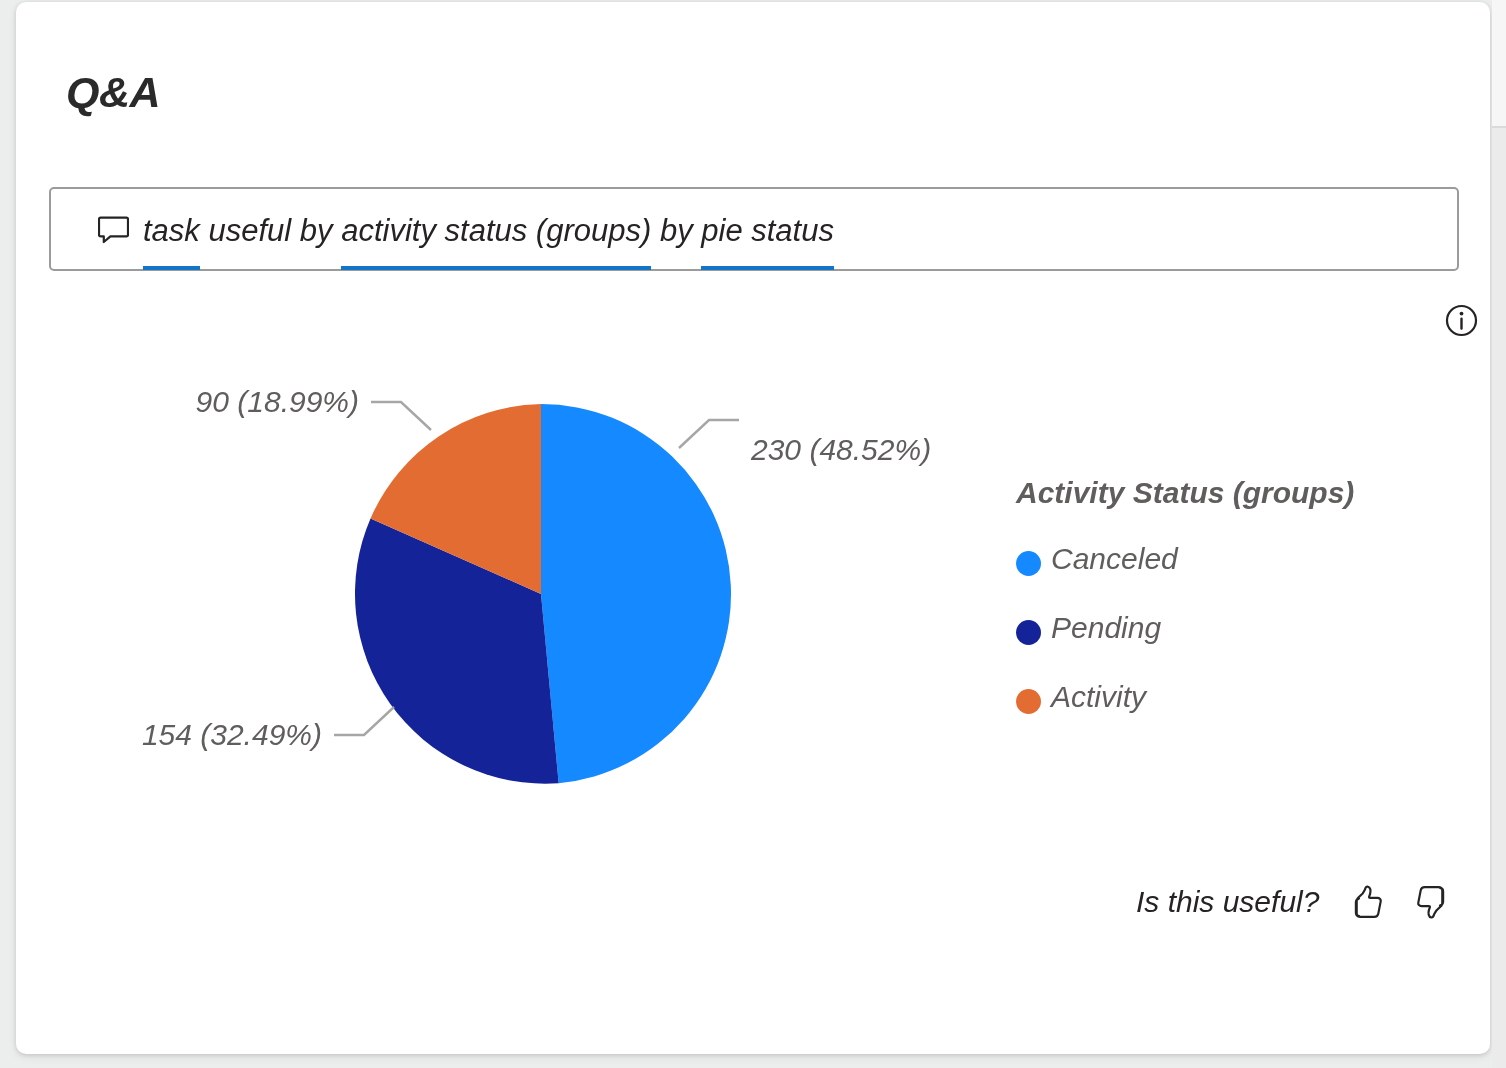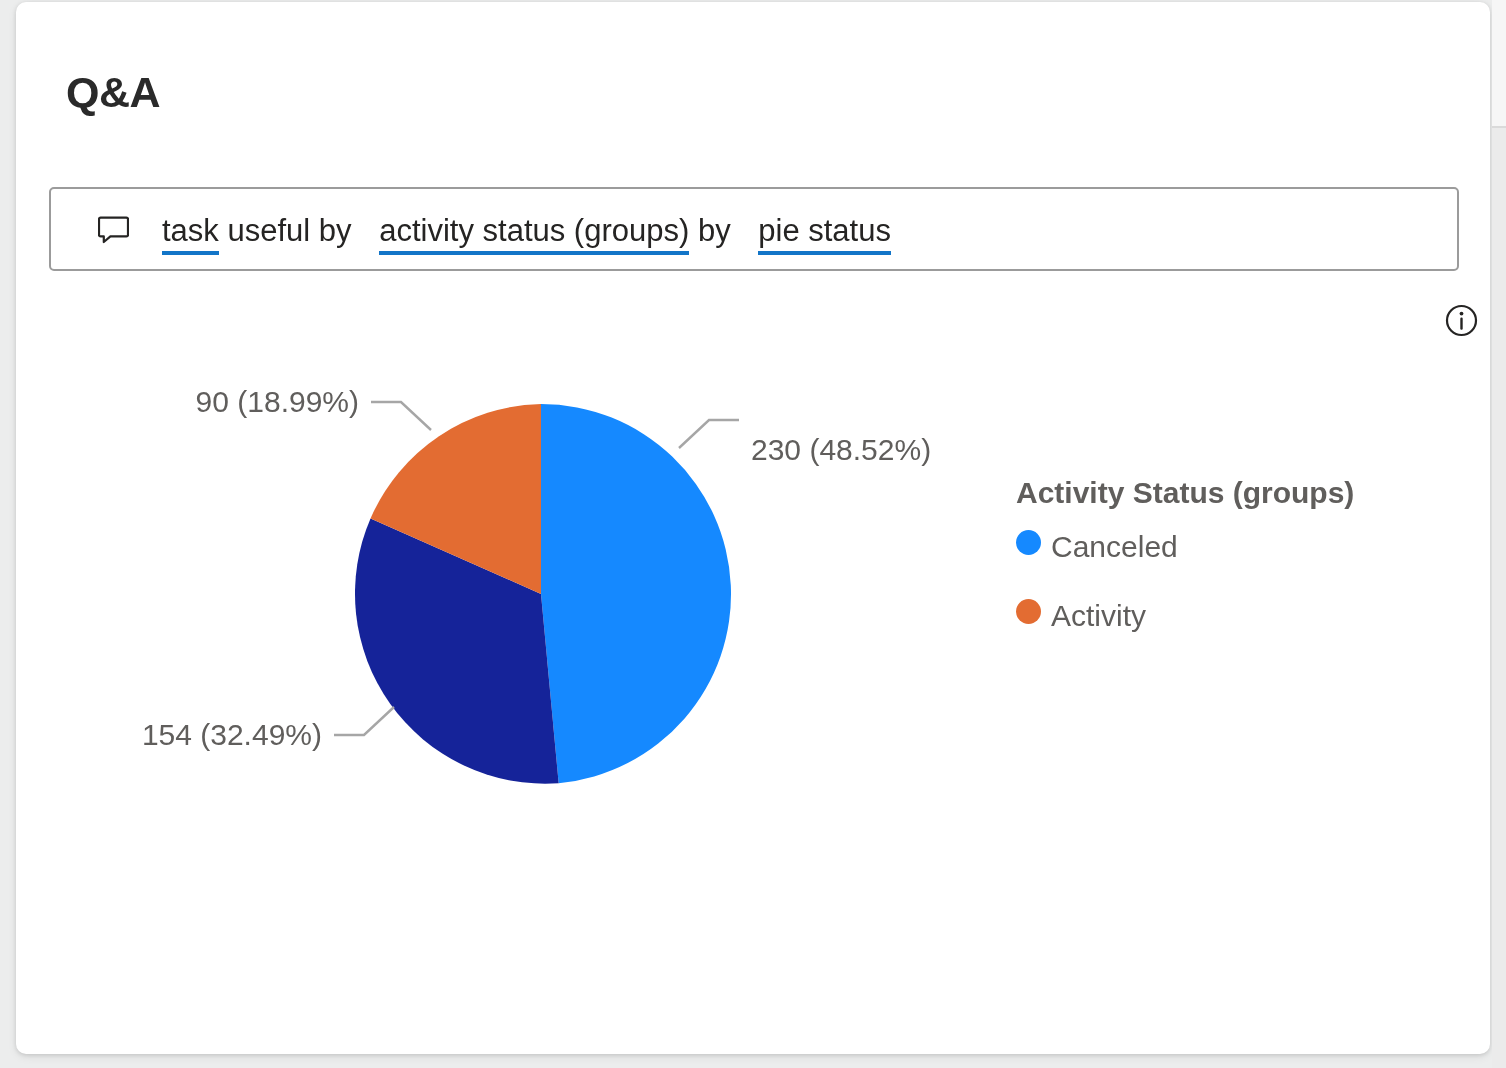--- a/index.html
+++ b/index.html
@@ -10,20 +10,21 @@
     background: #eceded;
     font-family: "Liberation Sans", sans-serif;
     overflow: hidden;
   }
 
   #page {
     position: relative;
     width: 1506px;
     height: 1068px;
     background: #eceded;
+    font-style: italic;
   }
 
   
   .qa-card {
     position: absolute;
     left: 16px;
     top: 2px;
     width: 1474px;
     height: 1052px;
     background: #ffffff;
@@ -67,22 +68,21 @@
     left: 92px;
     top: 16px;
     font-size: 31px;
     color: #252423;
     white-space: nowrap;
     line-height: 52px;
   }
 
   .tok-underline {
     border-bottom: 4px solid #1275c8;
-    padding-bottom: 3px;
-    margin-left: 19px;
+    padding-bottom: 18px;
   }
 
   
   .info-icon {
     position: absolute;
     left: 1428px;
     top: 301px;
     width: 35px;
     height: 35px;
     cursor: pointer;
@@ -114,21 +114,21 @@
   .legend-title {
     font-size: 30px;
     font-weight: bold;
     color: #605e5c;
     margin-bottom: 20px;
     white-space: nowrap;
   }
 
   .legend-item {
     display: flex;
-    align-items: flex-start;
+    align-items: flex-end;
     height: 46px;
     margin-bottom: 23px;
     cursor: pointer;
   }
 
   .legend-swatch {
     width: 25px;
     height: 25px;
     border-radius: 50%;
     flex: 0 0 auto;
@@ -233,28 +233,51 @@
       </svg>
 
       <div class="legend">
         <div class="legend-title">Activity Status (groups)</div>
 
         <div class="legend-item">
           <span class="legend-swatch" style="background:#1589ff"></span>
           <span class="legend-label">Canceled</span>
         </div>
 
+        <div class="legend-item">
+          <span class="legend-swatch" style="background:#152399"></span>
+          <span class="legend-label">Pending</span>
+        </div>
 
         <div class="legend-item">
           <span class="legend-swatch" style="background:#e36c32"></span>
           <span class="legend-label">Activity</span>
         </div>
       </div>
     </div>
 
+    <div class="feedback">
+      <span class="feedback-label">Is this useful?</span>
+
+      <span class="thumb">
+        <svg viewBox="0 0 40 40" width="40" height="40">
+          <path d="M21.5 4.5 c3.3 0.6 3.4 4.6 2.6 7.4 c-0.4 1.4 -1.1 2.6 -1.1 3.3 c0 0.5 0.5 0.7 1.2 0.7 h7.2 c2.3 0 3.7 1.5 3.3 3.5 l-2.4 12.2 c-0.4 2.0 -2.0 3.3 -4.1 3.3 h-13.5 c-2.3 0 -4.0 -1.4 -4.0 -3.5 v-12.6 c0 -1.6 0.8 -2.6 2.1 -3.6 c2.6 -2.0 5.0 -4.7 6.0 -7.4 c0.6 -1.6 0.9 -3.5 2.7 -3.3 z
+                   M13.0 16.4 c-1.9 0.7 -3.1 1.9 -3.1 3.8 v10.6 c0 1.9 1.3 3.2 3.2 3.4" fill="none" stroke="#252423" stroke-width="2.2" stroke-linejoin="round" stroke-linecap="round"></path>
+        </svg>
+      </span>
+
+      <span class="thumb">
+        <svg viewBox="0 0 40 40" width="40" height="40">
+          <g transform="rotate(180 20 20)">
+            <path d="M21.5 4.5 c3.3 0.6 3.4 4.6 2.6 7.4 c-0.4 1.4 -1.1 2.6 -1.1 3.3 c0 0.5 0.5 0.7 1.2 0.7 h7.2 c2.3 0 3.7 1.5 3.3 3.5 l-2.4 12.2 c-0.4 2.0 -2.0 3.3 -4.1 3.3 h-13.5 c-2.3 0 -4.0 -1.4 -4.0 -3.5 v-12.6 c0 -1.6 0.8 -2.6 2.1 -3.6 c2.6 -2.0 5.0 -4.7 6.0 -7.4 c0.6 -1.6 0.9 -3.5 2.7 -3.3 z
+                     M13.0 16.4 c-1.9 0.7 -3.1 1.9 -3.1 3.8 v10.6 c0 1.9 1.3 3.2 3.2 3.4" fill="none" stroke="#252423" stroke-width="2.2" stroke-linejoin="round" stroke-linecap="round"></path>
+          </g>
+        </svg>
+      </span>
+    </div>
 
   </div>
 
   <div class="scroll-track">
     <div class="scroll-thumb"></div>
   </div>
 
 </div>
 
 </body></html>

